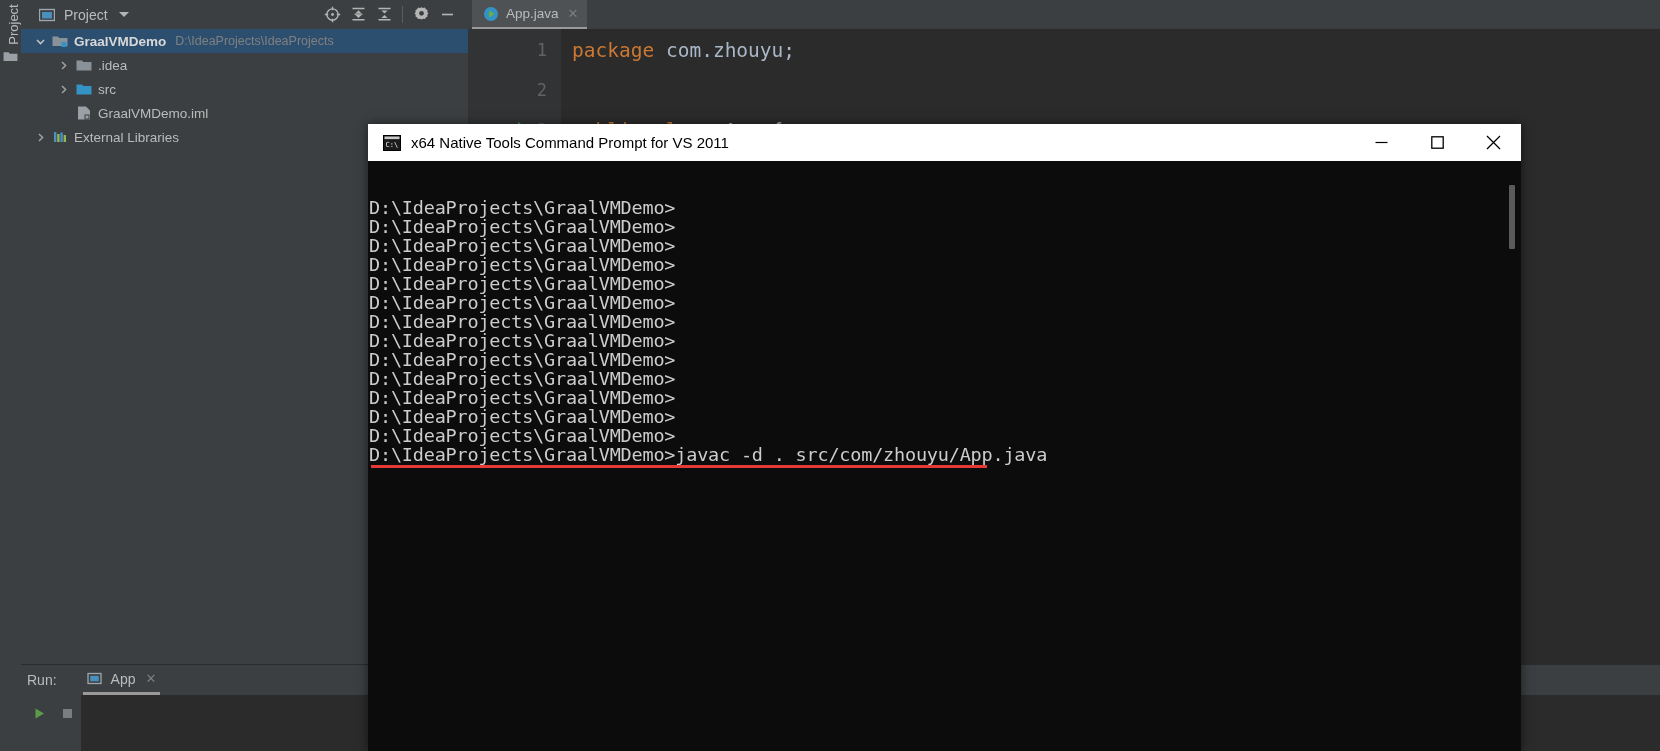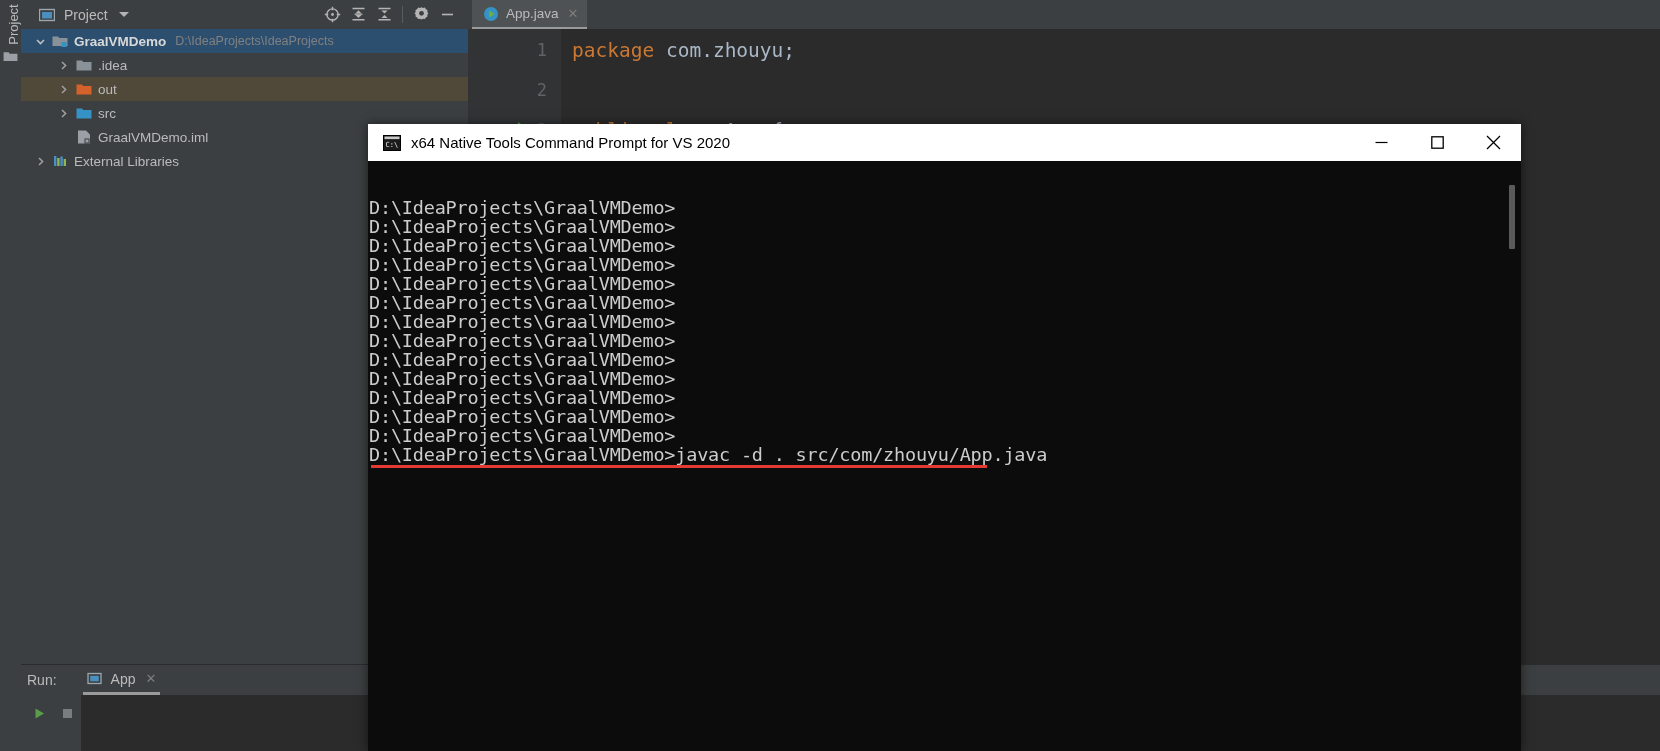--- a/index.html
+++ b/index.html
@@ -438,34 +438,20 @@
             </svg>
         </div>
         <div class="tw-icon" style="margin-left:6px;">
           <svg width="16" height="14" viewBox="0 0 16 14">
             <path d="M0.5 2.5 L6 2.5 L7.2 4 L15.5 4 L15.5 12.5 L0.5 12.5 Z" fill="#8a9299"></path>
           </svg>
         </div>
         <div class="tw-label">.idea</div>
       </div>
 
-      <div class="tree-row sel-olive">
-        <div style="width:36px;flex:none;"></div>
-        <div class="tw-arrow">
-          <svg width="11" height="11" viewBox="0 0 11 11">
-              <path d="M4 2 L7.6 5.5 L4 9" fill="none" stroke="#a0a0a0" stroke-width="1.5"></path>
-            </svg>
-        </div>
-        <div class="tw-icon" style="margin-left:6px;">
-          <svg width="16" height="14" viewBox="0 0 16 14">
-            <path d="M0.5 2.5 L6 2.5 L7.2 4 L15.5 4 L15.5 12.5 L0.5 12.5 Z" fill="#d4622a"></path>
-          </svg>
-        </div>
-        <div class="tw-label">out</div>
-      </div>
 
       <div class="tree-row">
         <div style="width:36px;flex:none;"></div>
         <div class="tw-arrow">
           <svg width="11" height="11" viewBox="0 0 11 11">
               <path d="M4 2 L7.6 5.5 L4 9" fill="none" stroke="#a0a0a0" stroke-width="1.5"></path>
             </svg>
         </div>
         <div class="tw-icon" style="margin-left:6px;">
           <svg width="16" height="14" viewBox="0 0 16 14">
@@ -560,21 +546,21 @@
   </div>
 
   <div class="cmd-window">
 
     <div class="cmd-titlebar">
       <svg class="cmd-title-icon" viewBox="0 0 18 16">
         <rect x="0.5" y="0.5" width="17" height="15" fill="#1b1b1b" stroke="#000000"></rect>
         <rect x="1.5" y="1.5" width="15" height="2.6" fill="#c8c8c8"></rect>
         <text x="2.6" y="12.2" font-family="DejaVu Sans Mono, monospace" font-size="7" fill="#e8e8e8">C:\</text>
       </svg>
-      <div class="cmd-title-text">x64 Native Tools Command Prompt for VS 2020</div>
+      <div class="cmd-title-text">x64 Native Tools Command Prompt for VS 2011</div>
 
       <div class="cmd-btns">
         <div class="cmd-btn">
           <svg width="13" height="13" viewBox="0 0 13 13">
             <path d="M0.5 6.5 H12.5" stroke="#000000" stroke-width="1.2"></path>
           </svg>
         </div>
         <div class="cmd-btn">
           <svg width="13" height="13" viewBox="0 0 13 13">
             <rect x="0.8" y="0.8" width="11.4" height="11.4" fill="none" stroke="#000000" stroke-width="1.3"></rect>

